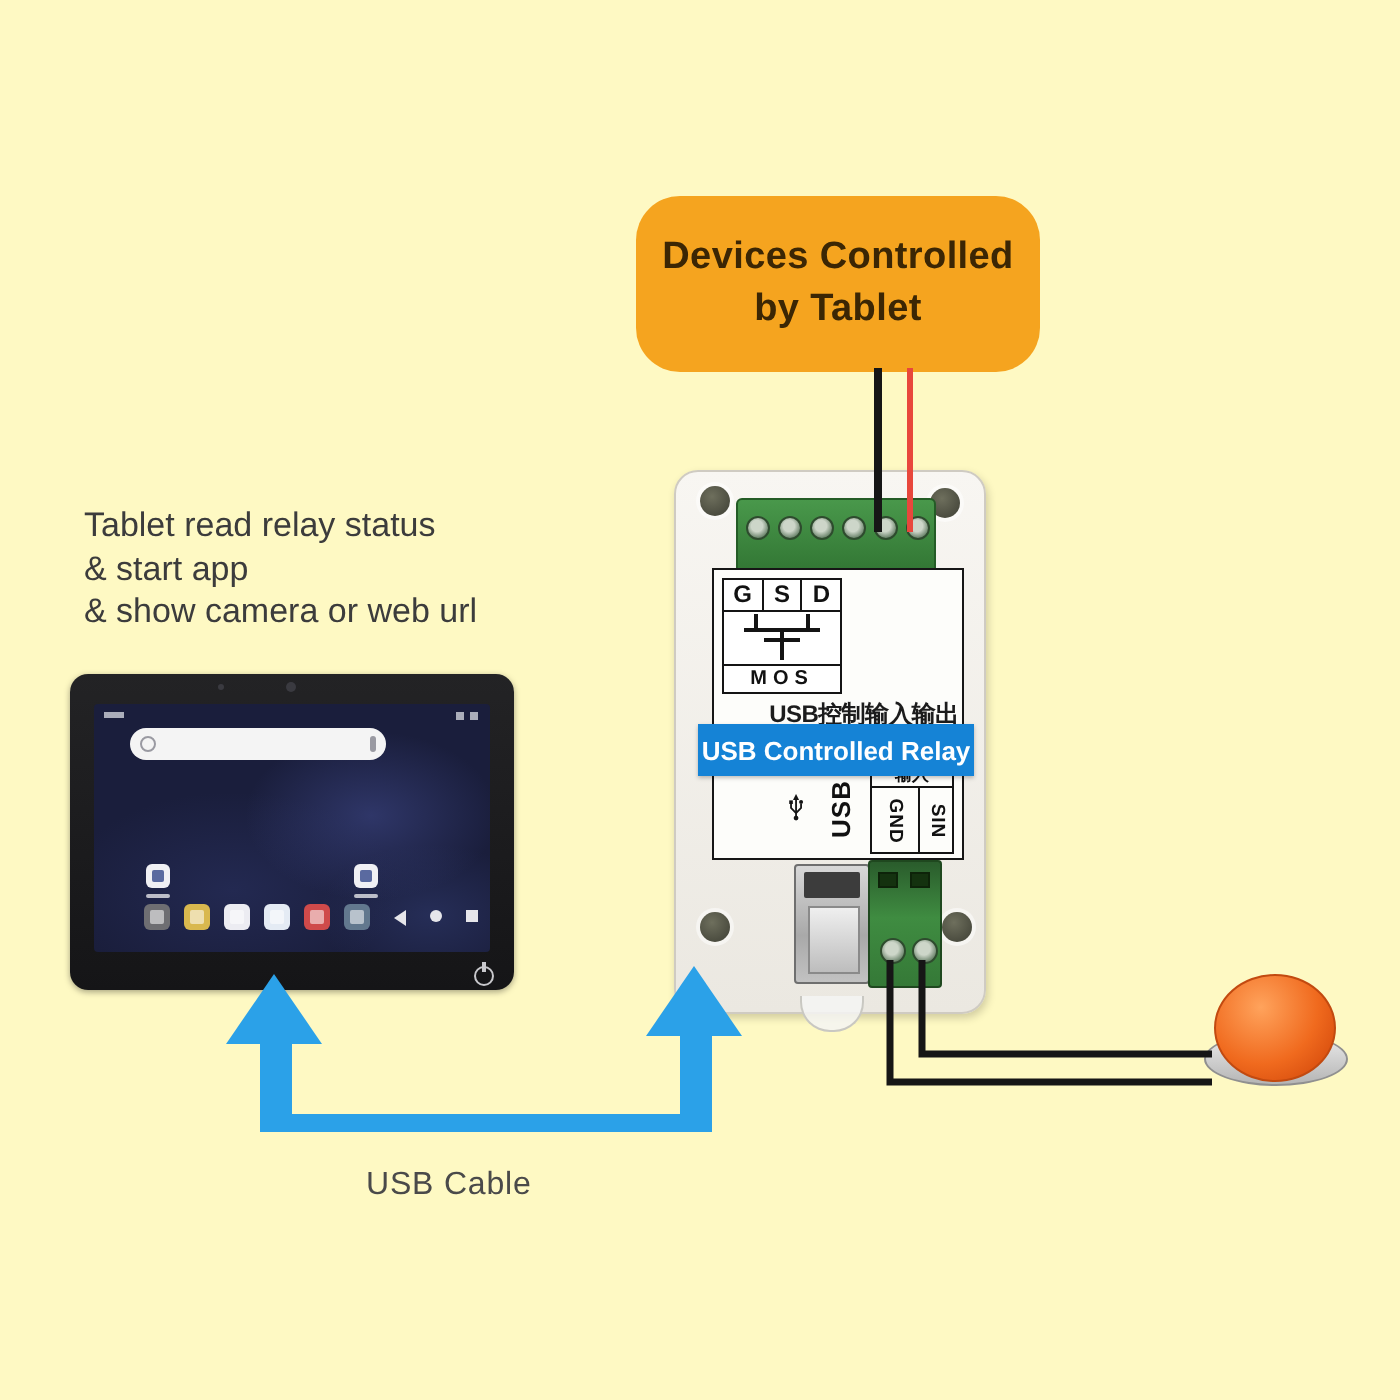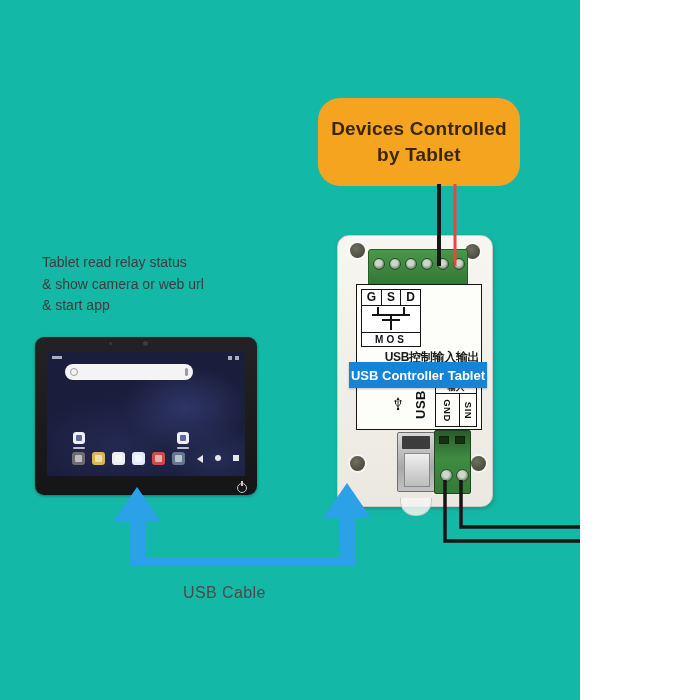--- a/index.html
+++ b/index.html
@@ -1,29 +1,29 @@
 <!DOCTYPE html>
 <html><head>
 <meta charset="utf-8">
 <style>
   * { margin:0; padding:0; box-sizing:border-box; }
   html,body { background:#fff; }
   .canvas {
-    position:relative; width:580px; height:700px; background:#14b8a6;
+    position:relative; width:700px; height:700px; background:#fef9c3;
     font-family:"Liberation Sans", sans-serif; overflow:hidden;
   }
   
   .devices-box {
     position:absolute; left:318px; top:98px; width:202px; height:88px;
     background:#F5A41F; border-radius:22px; display:flex; flex-direction:column;
     align-items:center; justify-content:center; gap:4px;
   }
   .devices-box span { color:#3b2604; font-size:19px; font-weight:700; letter-spacing:.2px; }
   
-  .note { position:absolute; left:42px; top:252px; color:#3c3c3c; font-size:14px; line-height:21.5px; }
+  .note { position:absolute; left:42px; top:252px; color:#3c3c3c; font-size:17px; line-height:21.5px; }
   
   .tablet { position:absolute; left:35px; top:337px; width:222px; height:158px;
     background:linear-gradient(180deg,#232325,#151517); border-radius:9px;
     box-shadow:0 1px 3px rgba(0,0,0,.35); }
   .cam-dot { position:absolute; border-radius:50%; background:#3a3a40; }
   .t-screen { position:absolute; left:12px; top:15px; width:198px; height:124px;
     background:
       radial-gradient(90px 60px at 70% 45%, rgba(64,74,140,.55), rgba(0,0,0,0) 70%),
       radial-gradient(120px 70px at 35% 75%, rgba(44,52,102,.5), rgba(0,0,0,0) 70%),
       radial-gradient(80px 50px at 85% 85%, rgba(52,64,120,.45), rgba(0,0,0,0) 70%),
@@ -114,22 +114,22 @@
 
 <div class="canvas">
 
   <div class="devices-box">
     <span>Devices Controlled</span>
     <span>by Tablet</span>
   </div>
 
   <div class="note">
     <div>Tablet read relay status</div>
+    <div>&amp; start app</div>
     <div>&amp; show camera or web url</div>
-    <div>&amp; start app</div>
   </div>
 
   <div class="tablet">
     <div class="cam-dot" style="left:74px; top:5px; width:3px; height:3px;"></div>
     <div class="cam-dot" style="left:108px; top:4px; width:5px; height:5px;"></div>
     <div class="t-screen">
       <div class="sb-mark" style="left:5px; top:4px; width:10px; height:3px;"></div>
       <div class="sb-mark" style="left:181px; top:4px; width:4px; height:4px;"></div>
       <div class="sb-mark" style="left:188px; top:4px; width:4px; height:4px;"></div>
       <div class="search-pill">
@@ -213,21 +213,21 @@
             <span>GND</span>
           </div>
           <div class="in-col">
             <span>SIN</span>
           </div>
         </div>
       </div>
     </div>
 
     <div class="blue-bar">
-      <span>USB Controller Tablet</span>
+      <span>USB Controlled Relay</span>
     </div>
 
     <div class="usb-port"></div>
     <div class="term-bot">
       <div class="slot" style="left:4px;"></div>
       <div class="slot" style="left:20px;"></div>
       <div class="screw" style="left:5px;  top:38px; width:13px; height:13px;"></div>
       <div class="screw" style="left:21px; top:38px; width:13px; height:13px;"></div>
     </div>
   </div>

